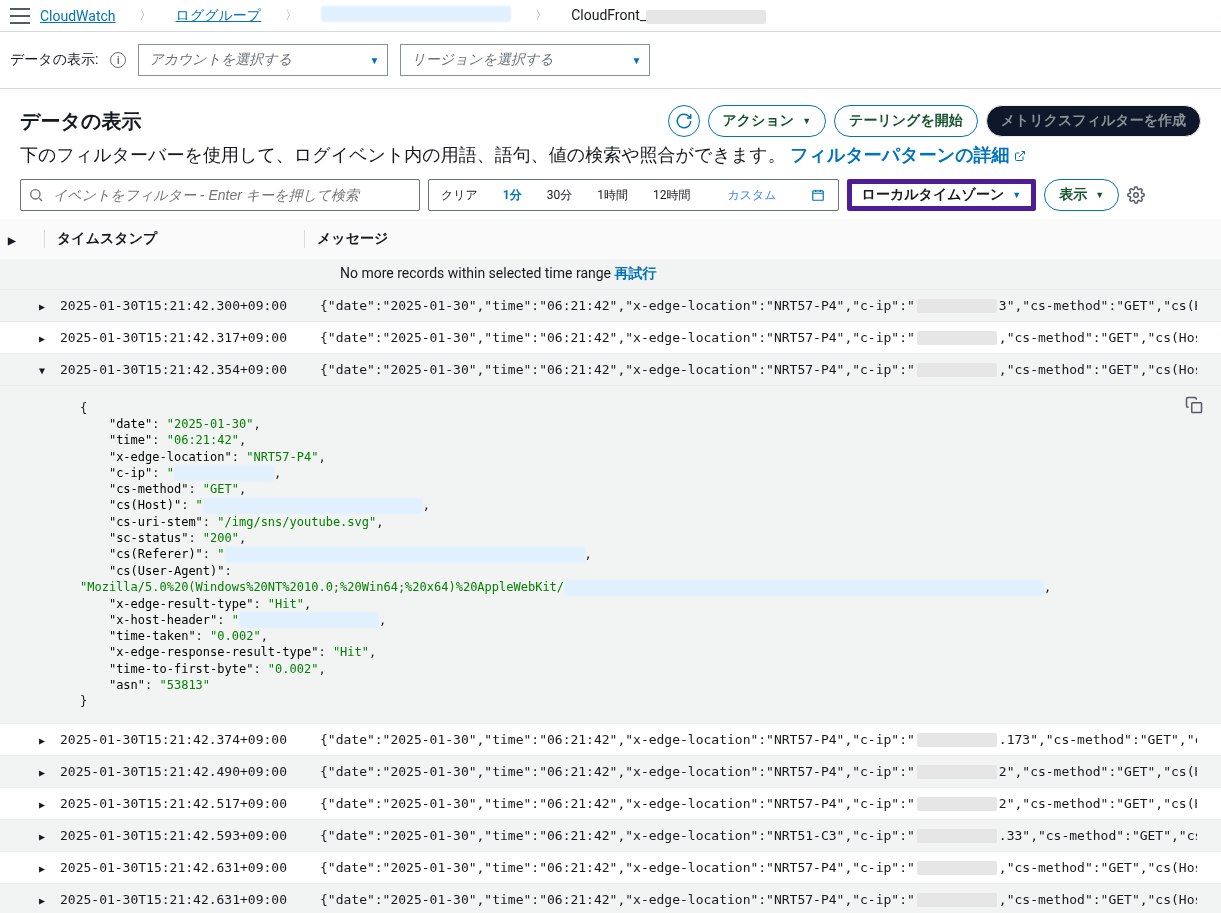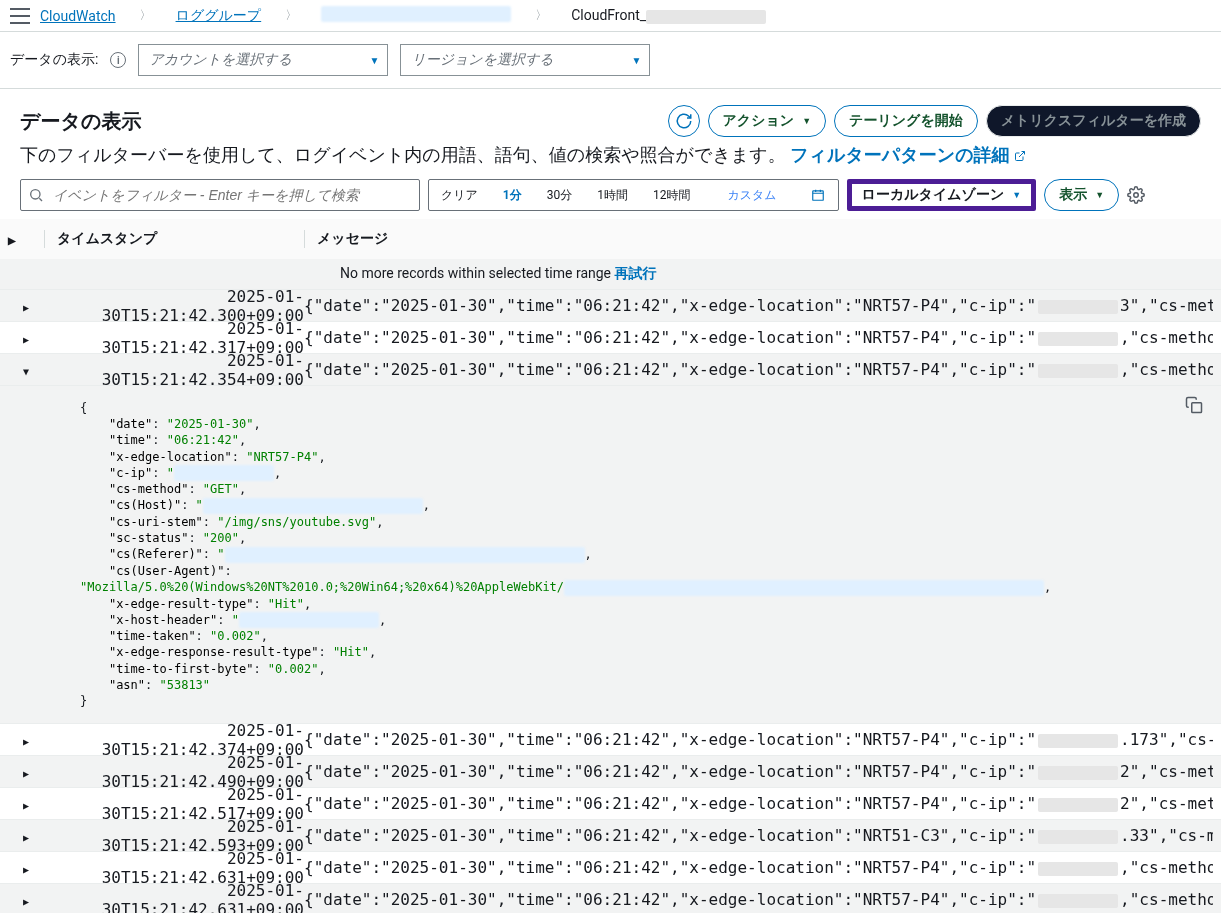--- a/index.html
+++ b/index.html
@@ -38,21 +38,21 @@
   .timeseg span.last{display:flex;gap:21px;color:#3b82f6;}
   .tzselect{border:5px solid #4c1d95;border-radius:2px;height:32px;display:flex;align-items:center;padding:0 10px;gap:8px;min-width:180px;font-weight:700;}
   .tzselect::after{content:"▼";font-size:9px;color:#0073bb;}
   .gear-i{width:18px;height:18px;color:#545b64;cursor:pointer;}
   .table{}
   .thead{display:flex;align-items:center;height:40px;background:#fafafa;padding:0 8px;font-weight:700;font-size:14px;}
   .th-exp{width:36px;}
   .th-ts{width:260px;border-left:1px solid #d5dbdb;padding-left:12px;}
   .th-msg{flex:1;border-left:1px solid #d5dbdb;padding-left:12px;}
   .norec{background:#f2f3f3;padding:6px 10px 6px 340px;font-size:14px;border-bottom:1px solid #eaeded;}
-  .row{display:flex;align-items:center;height:32px;padding:0 8px;font-family:Menlo,Monaco,Consolas,monospace;font-size:16px;border-bottom:1px solid #eaeded;text-align:right;}
+  .row{display:flex;align-items:center;height:32px;padding:0 24px;font-family:Menlo,Monaco,Consolas,monospace;font-size:13px;border-bottom:1px solid #eaeded;}
   .row.alt{background:#f2f3f3;}
   .row .exp{width:36px;display:flex;align-items:center;justify-content:center;cursor:pointer;}
   .row .ts{width:260px;font-family:Menlo,Monaco,Consolas,monospace;}
   .row .msg{flex:1;white-space:nowrap;overflow:hidden;position:relative;}
   .row .msg .redact-gray{vertical-align:middle;margin:0 2px;}
   .tri::before{content:"▶";font-size:10px;color:#16191f;}
   .tri.open::before{content:"▼";}
   .expanded{background:#f2f3f3;font-family:Menlo,Monaco,Consolas,monospace;font-size:12px;line-height:1.35;padding:14px 40px 14px 80px;position:relative;border-bottom:1px solid #eaeded;}
   .json-key{color:#000;}
   .json-str{color:#008000;}

